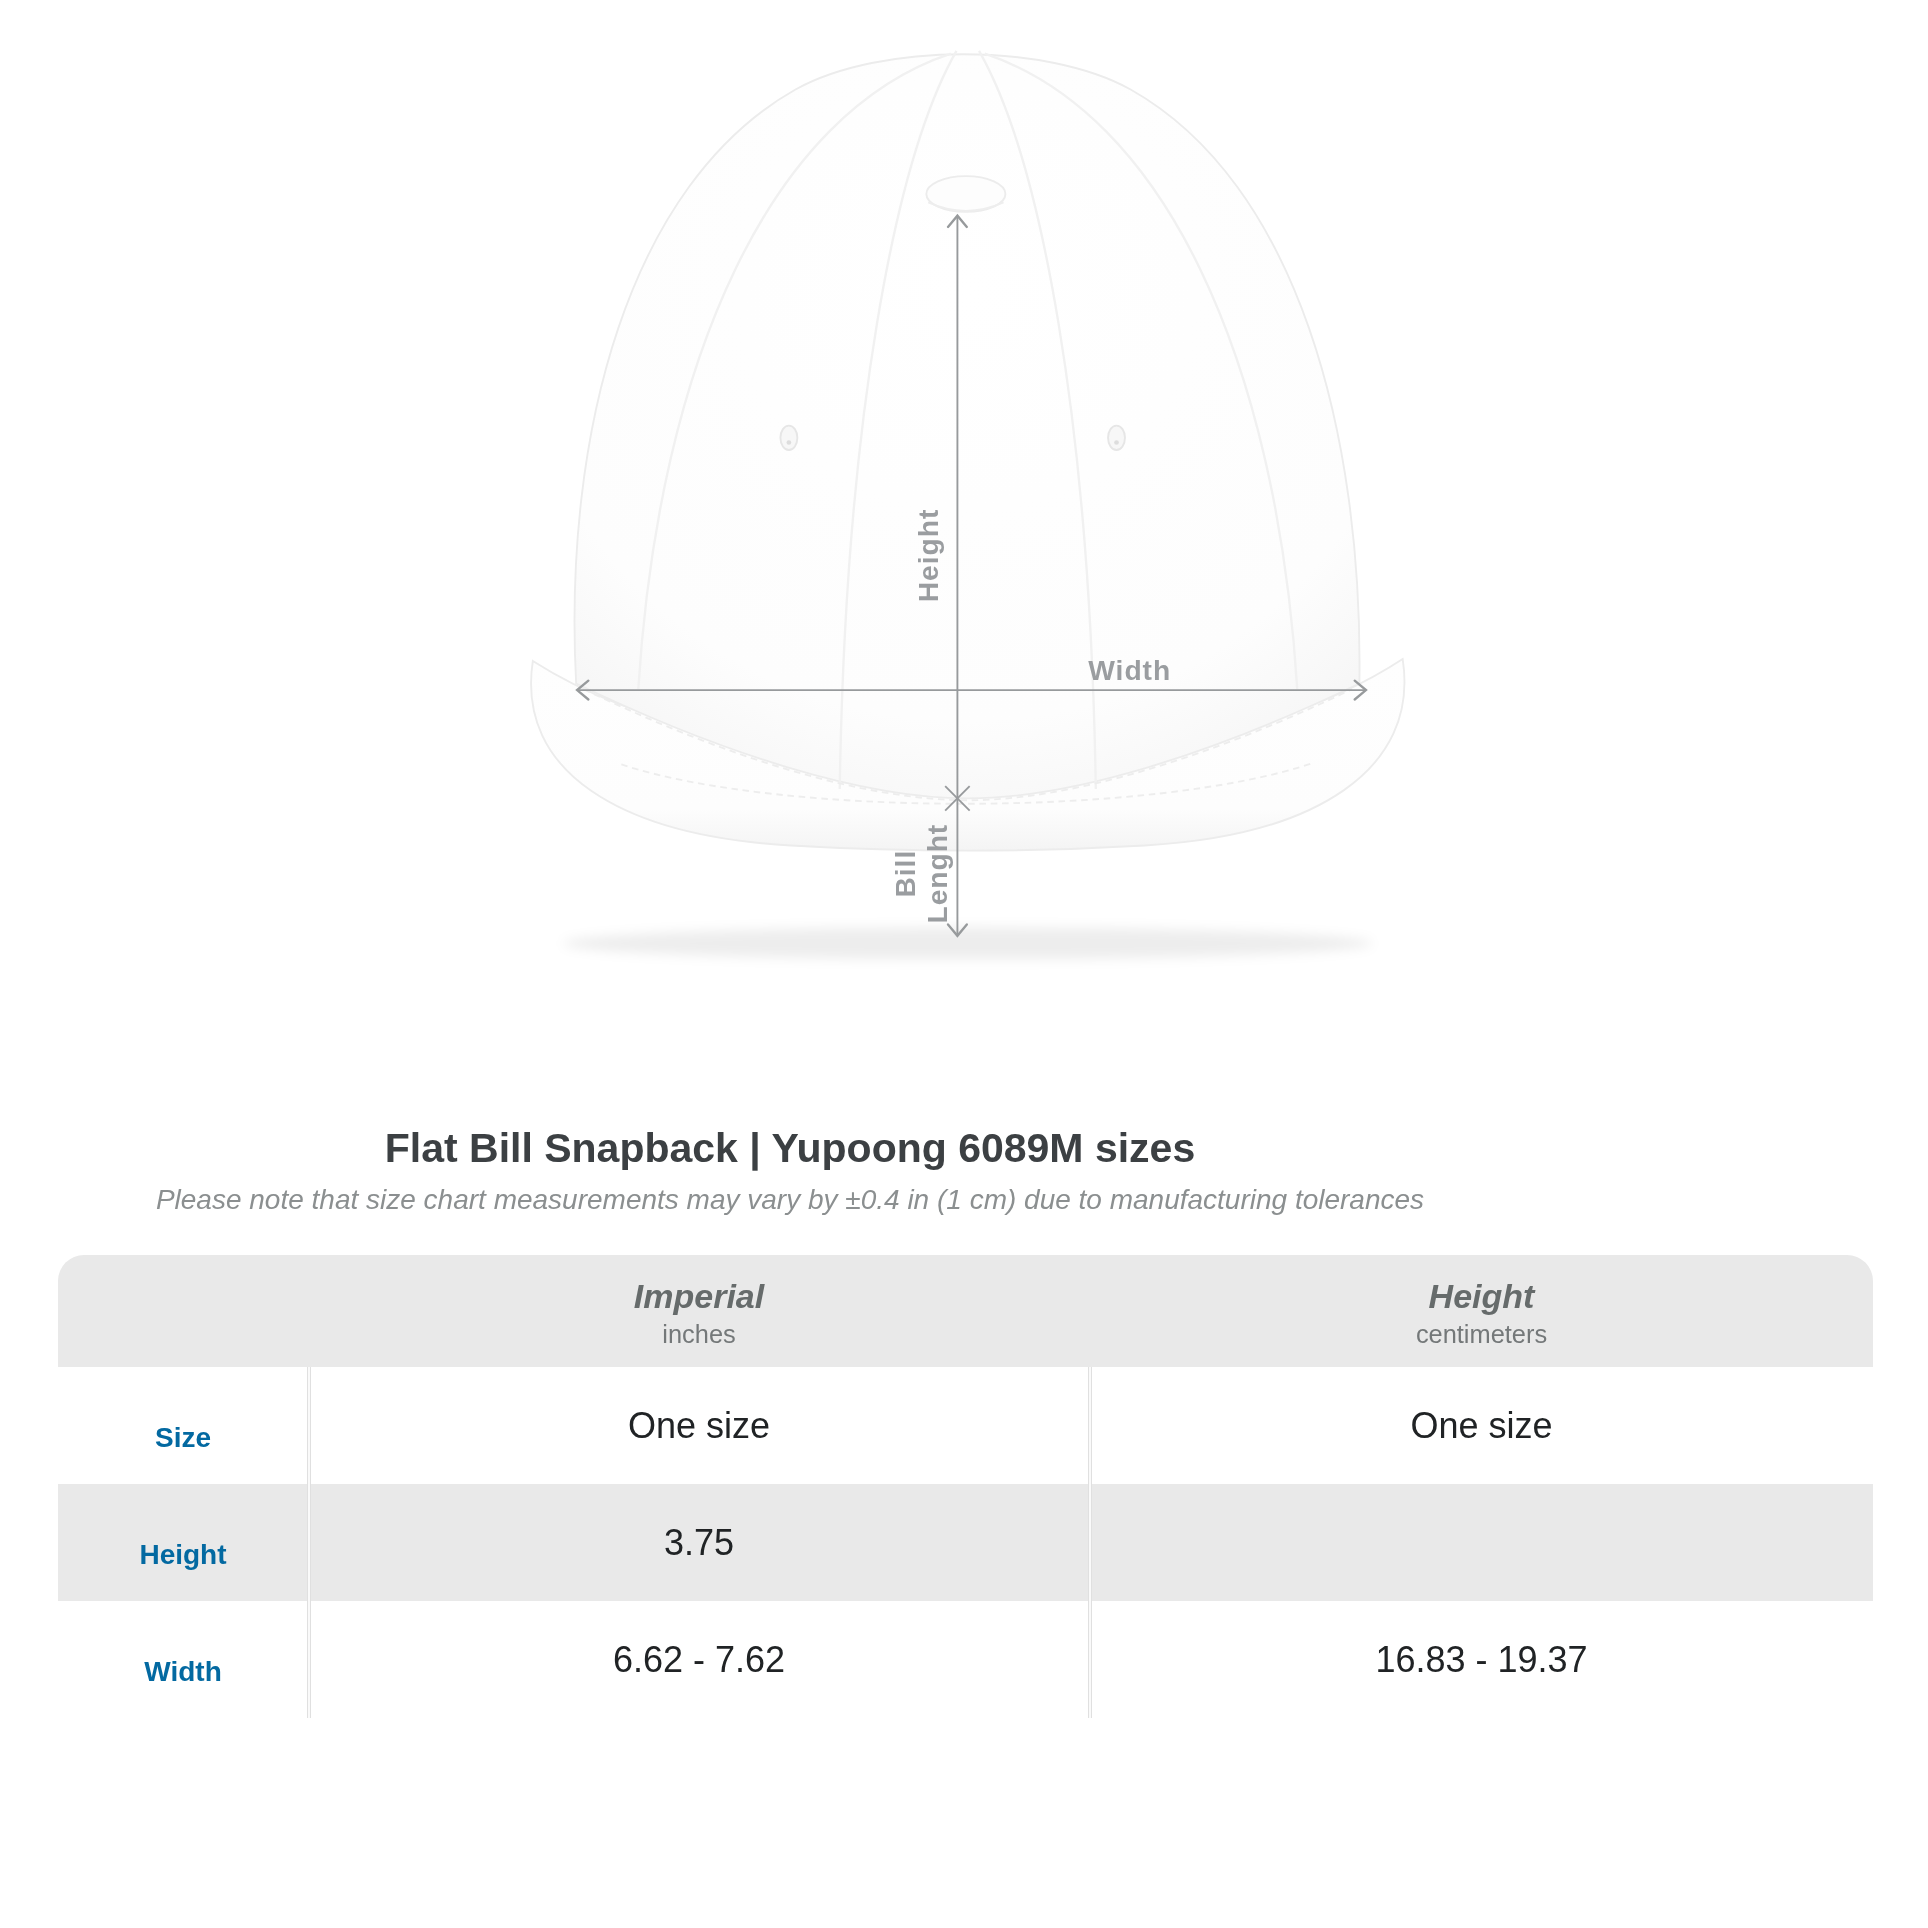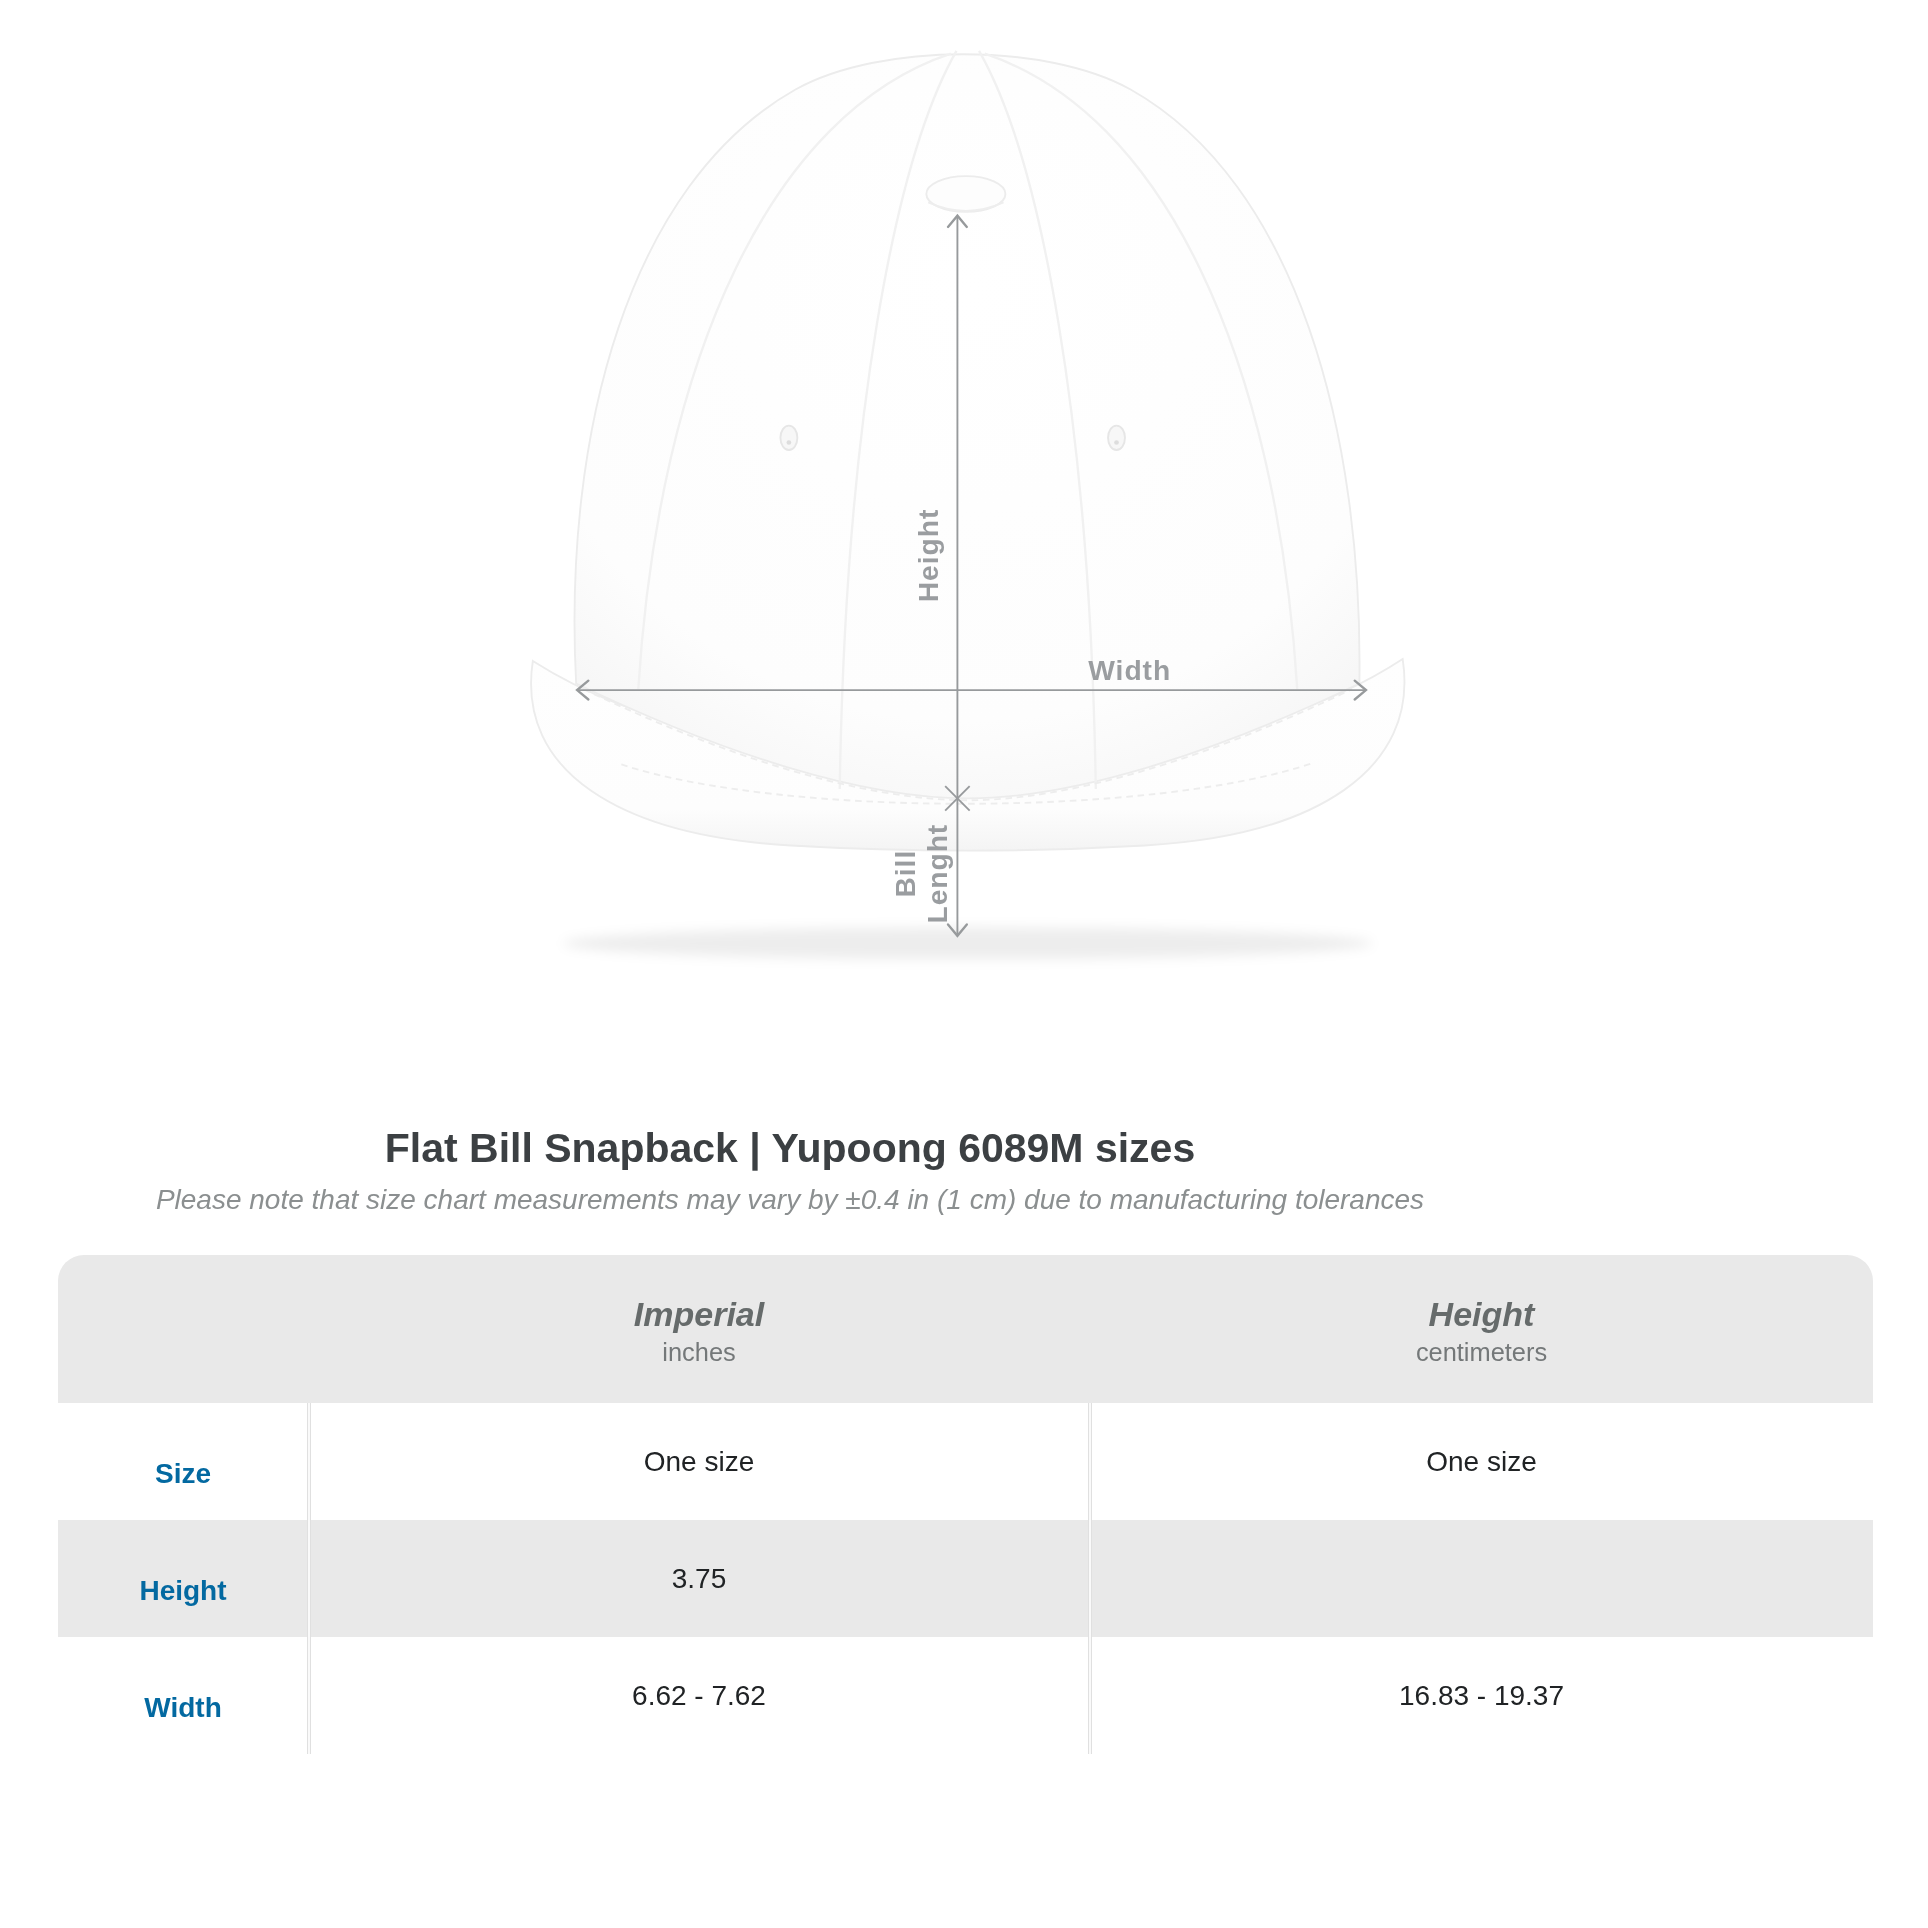--- a/index.html
+++ b/index.html
@@ -20,31 +20,31 @@
 
   
   .title-block { position:absolute; left:0; top:1126px; width:1580px; text-align:center; }
   .page-title  { font-size:41px; font-weight:bold; color:#3c4043; line-height:1.1; }
   .page-subtitle { margin-top:13px; font-size:28px; font-style:italic; color:#8b8f90; }
 
   
   .size-table { position:absolute; left:58px; top:1255px; width:1815px;
                 border-radius:26px; overflow:hidden; }
   .st-header  { display:grid; grid-template-columns:250px 782px 783px;
-                height:148px; background:#e9e9e9; }
+                height:112px; background:#e9e9e9; }
   .st-hcell   { display:flex; flex-direction:column; align-items:center; justify-content:center; padding-top:3.8px; }
   .st-hlabel  { font-size:34px; font-weight:bold; font-style:italic; color:#666b6b; }
   .st-hsub    { font-size:25.4px; color:#747879; margin-top:3.8px; }
 
   .st-body    { position:relative; }
   .st-row     { display:grid; grid-template-columns:250px 782px 783px; height:117px; }
   .st-row.alt { background:#e9e9e9; }
   .st-cell    { display:flex; align-items:center; justify-content:center; }
   .st-rlabel  { font-size:28px; font-weight:bold; color:#0369a1;margin-top:24px; }
-  .st-value   { font-size:28px; color:#202325; }
+  .st-value   { font-size:36px; color:#202325; }
 
   .st-divider { position:absolute; top:0; bottom:0; width:3.8px;
                 background:#fafafa; border-left:0.9px solid #e0e0e0; border-right:0.9px solid #e0e0e0; }
   .st-divider.d1 { left:249px; }
   .st-divider.d2 { left:1030px; }
 </style>
 </head>
 <body>
 
 <div class="hat-figure">

